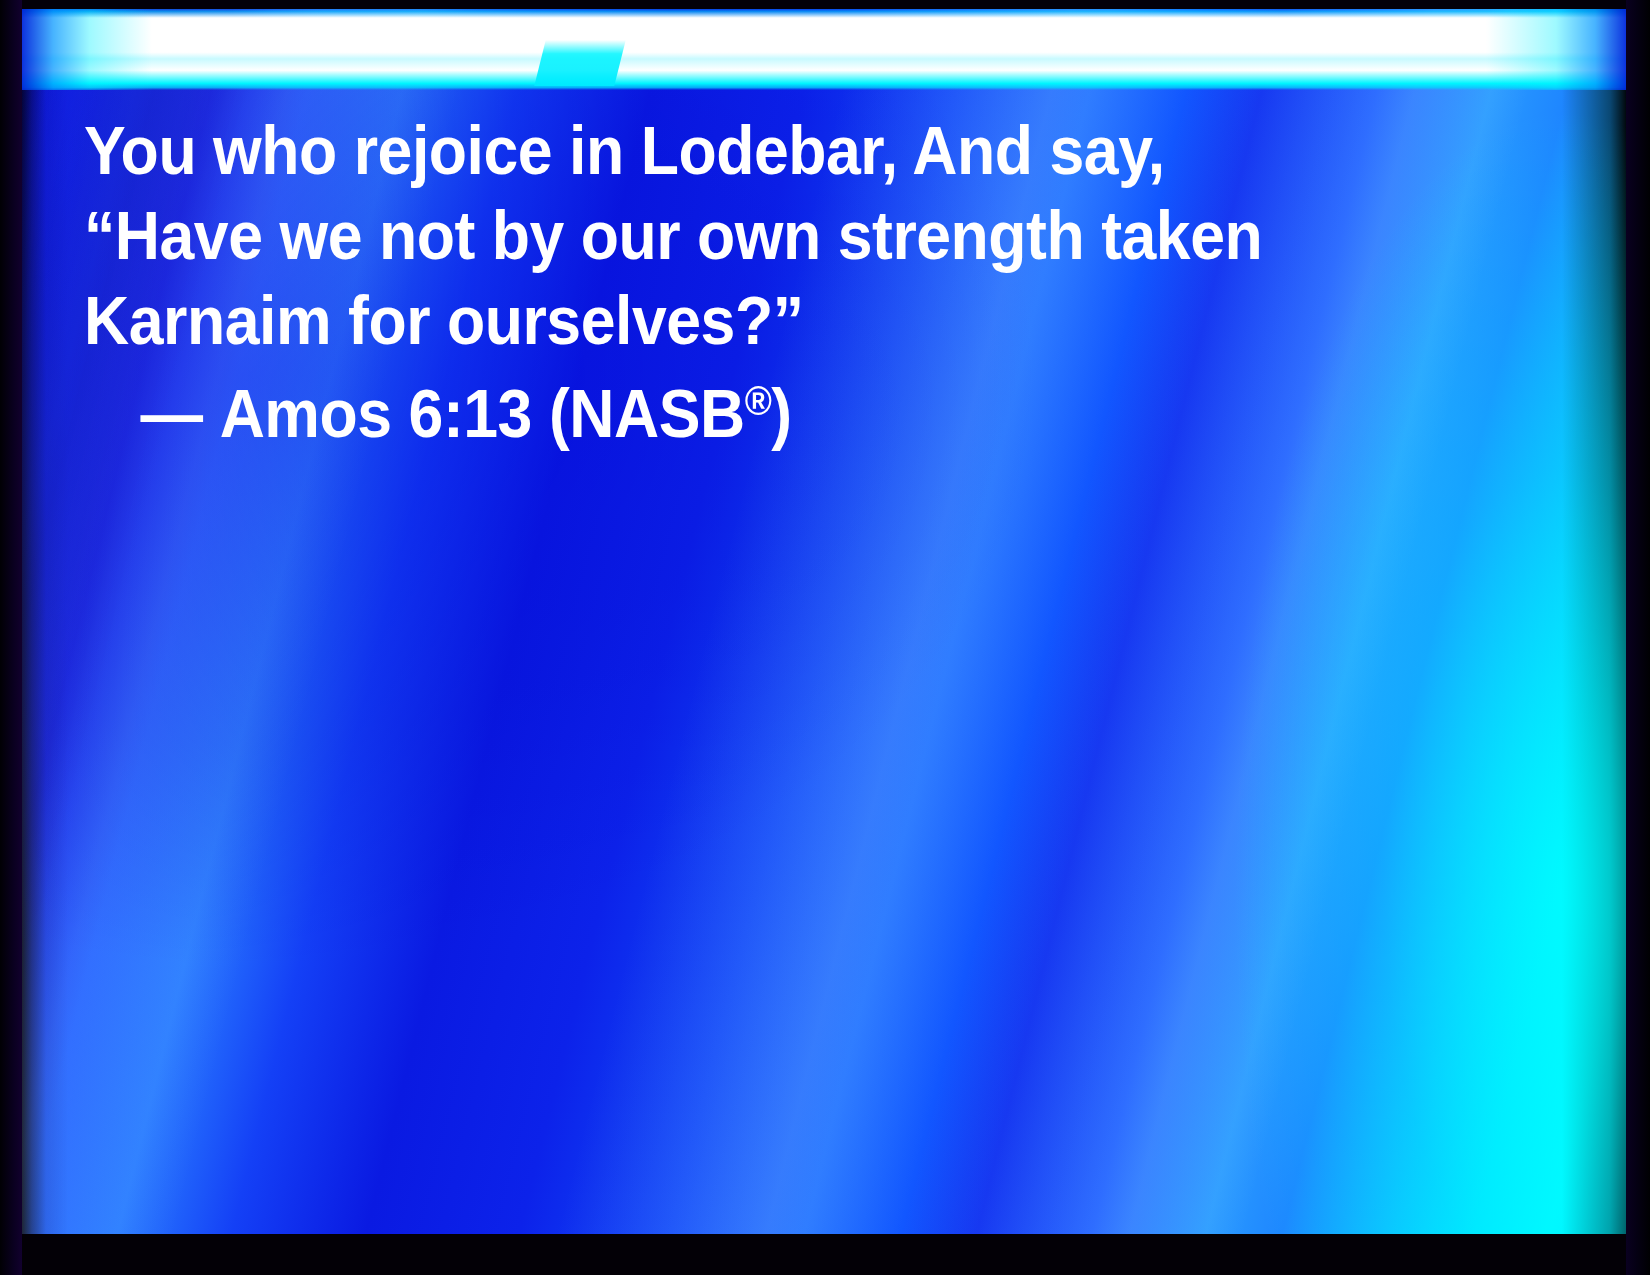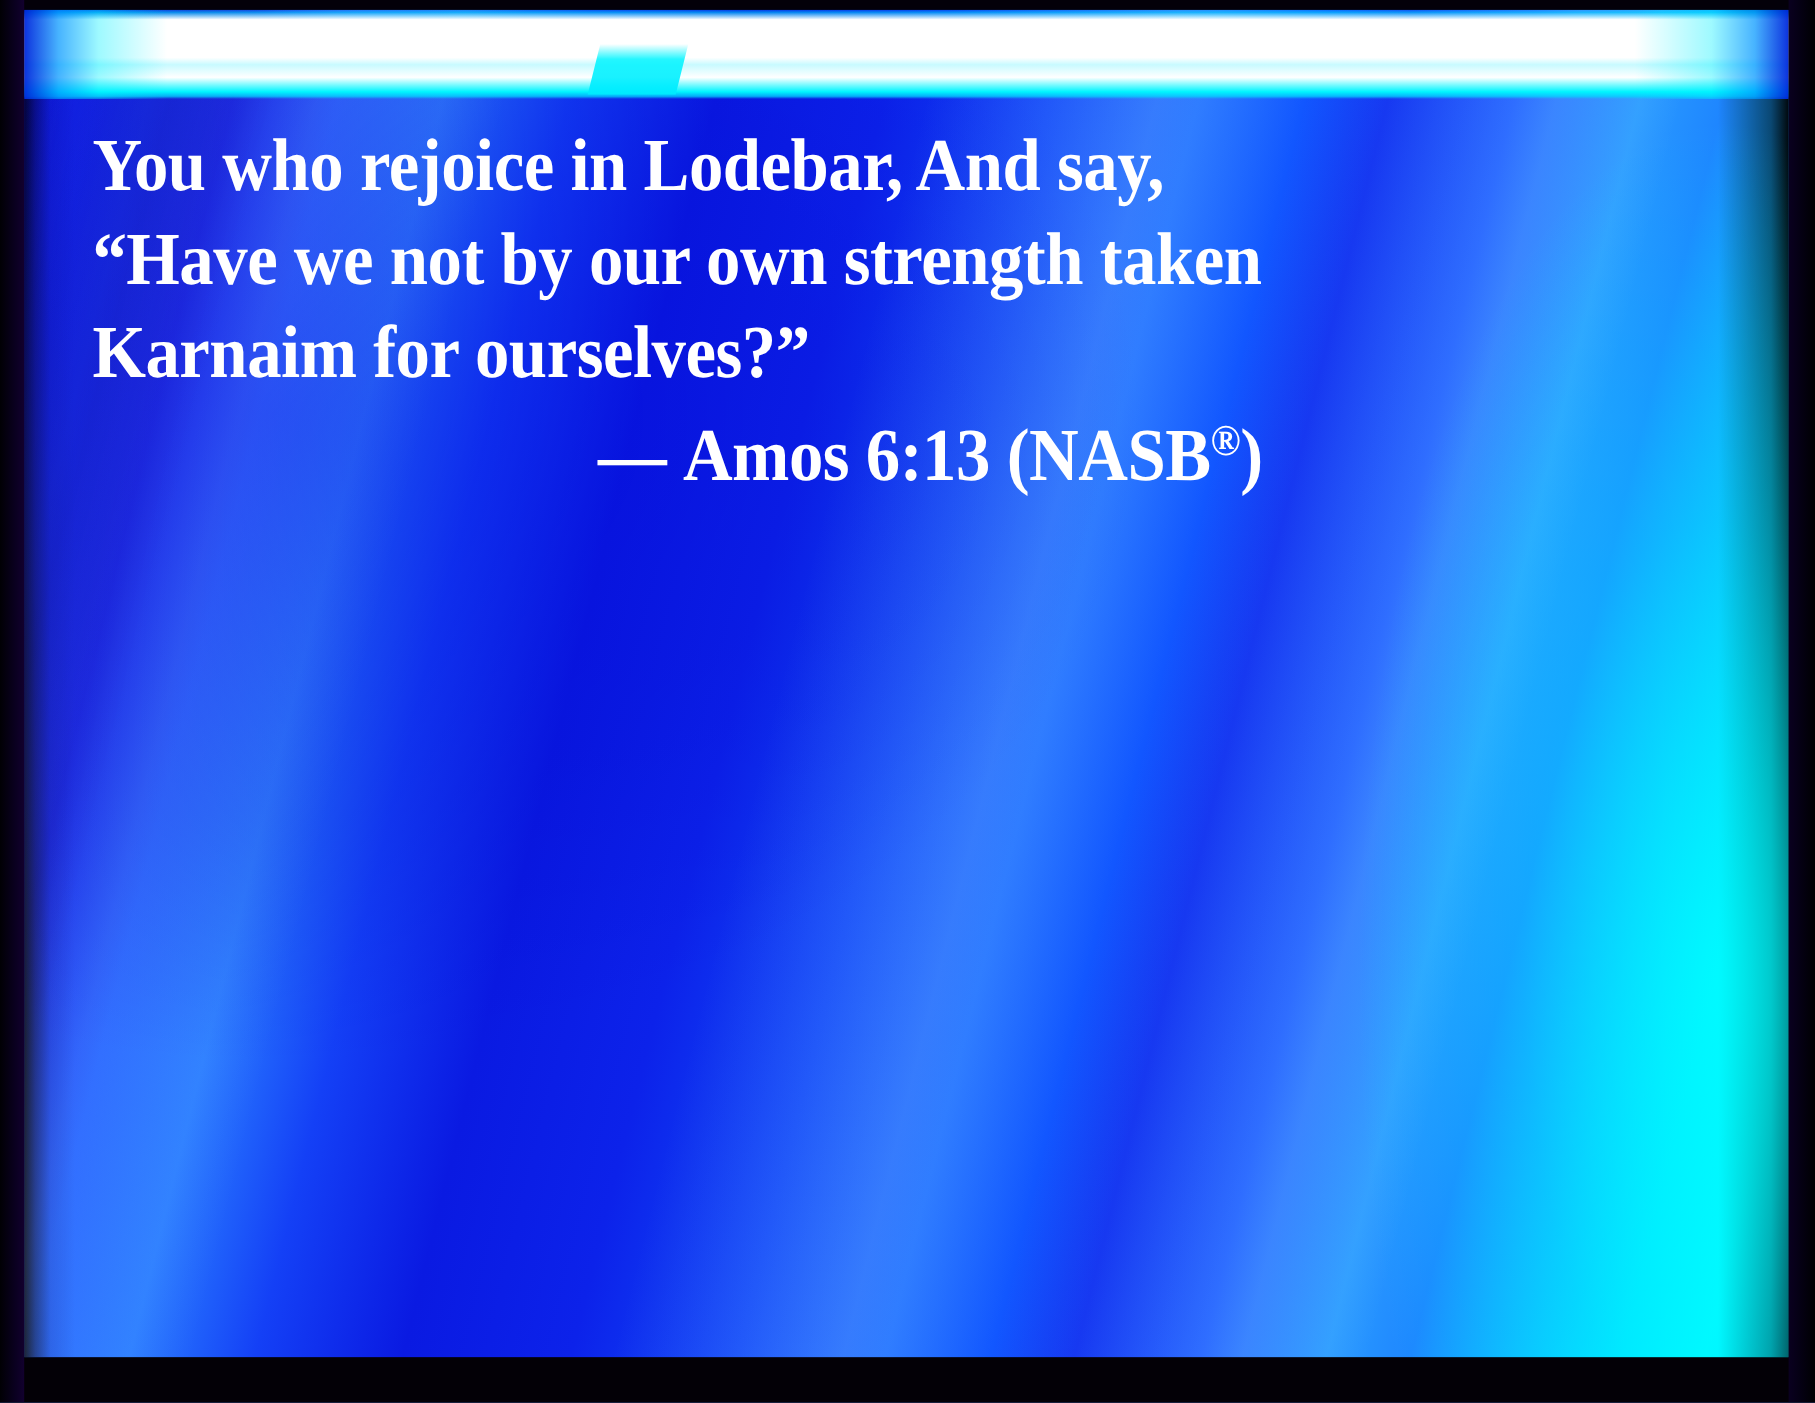--- a/index.html
+++ b/index.html
@@ -6,22 +6,22 @@
   html, body {
     margin: 0;
     padding: 0;
     background: #000000;
   }
   #slide {
     position: relative;
     width: 1650px;
     height: 1275px;
     overflow: hidden;
-    background: #1d4ed8;
-    font-family: Liberation Serif, serif;
+    background: #0f766e;
+    font-family: Liberation Sans, sans-serif;
   }
 
   
   .bg-frame {
     position: absolute;
     left: 0; top: 0;
     width: 1650px;
     height: 1275px;
     background: #050008;
   }
@@ -215,21 +215,21 @@
     letter-spacing: -0.5px;
     transform: scaleX(0.92);
     transform-origin: left center;
     white-space: nowrap;
   }
   .attribution {
     position: absolute;
     left: 84px;
     top: 370px;
     width: 1470px;
-    text-align: center;
+    text-align: left;
     color: #ffffff;
     font-size: 68px;
     line-height: 86px;
     font-weight: bold;
     letter-spacing: -0.5px;
     white-space: nowrap;
   }
   .attribution .inner {
     display: inline-block;
     transform: scaleX(0.92);

